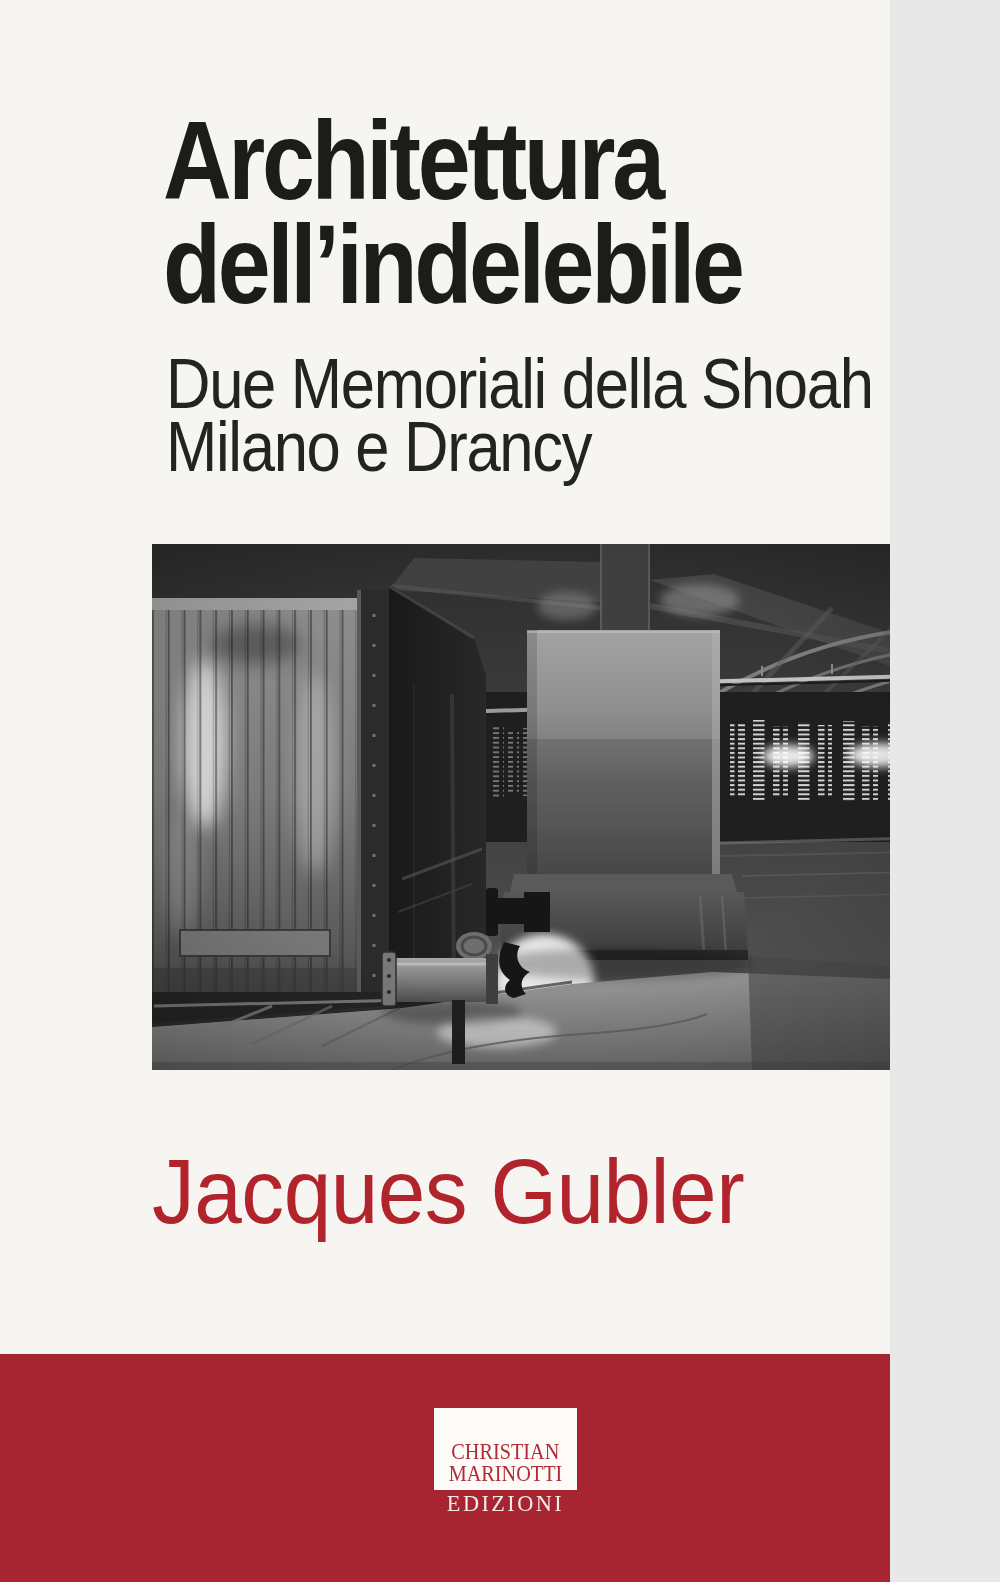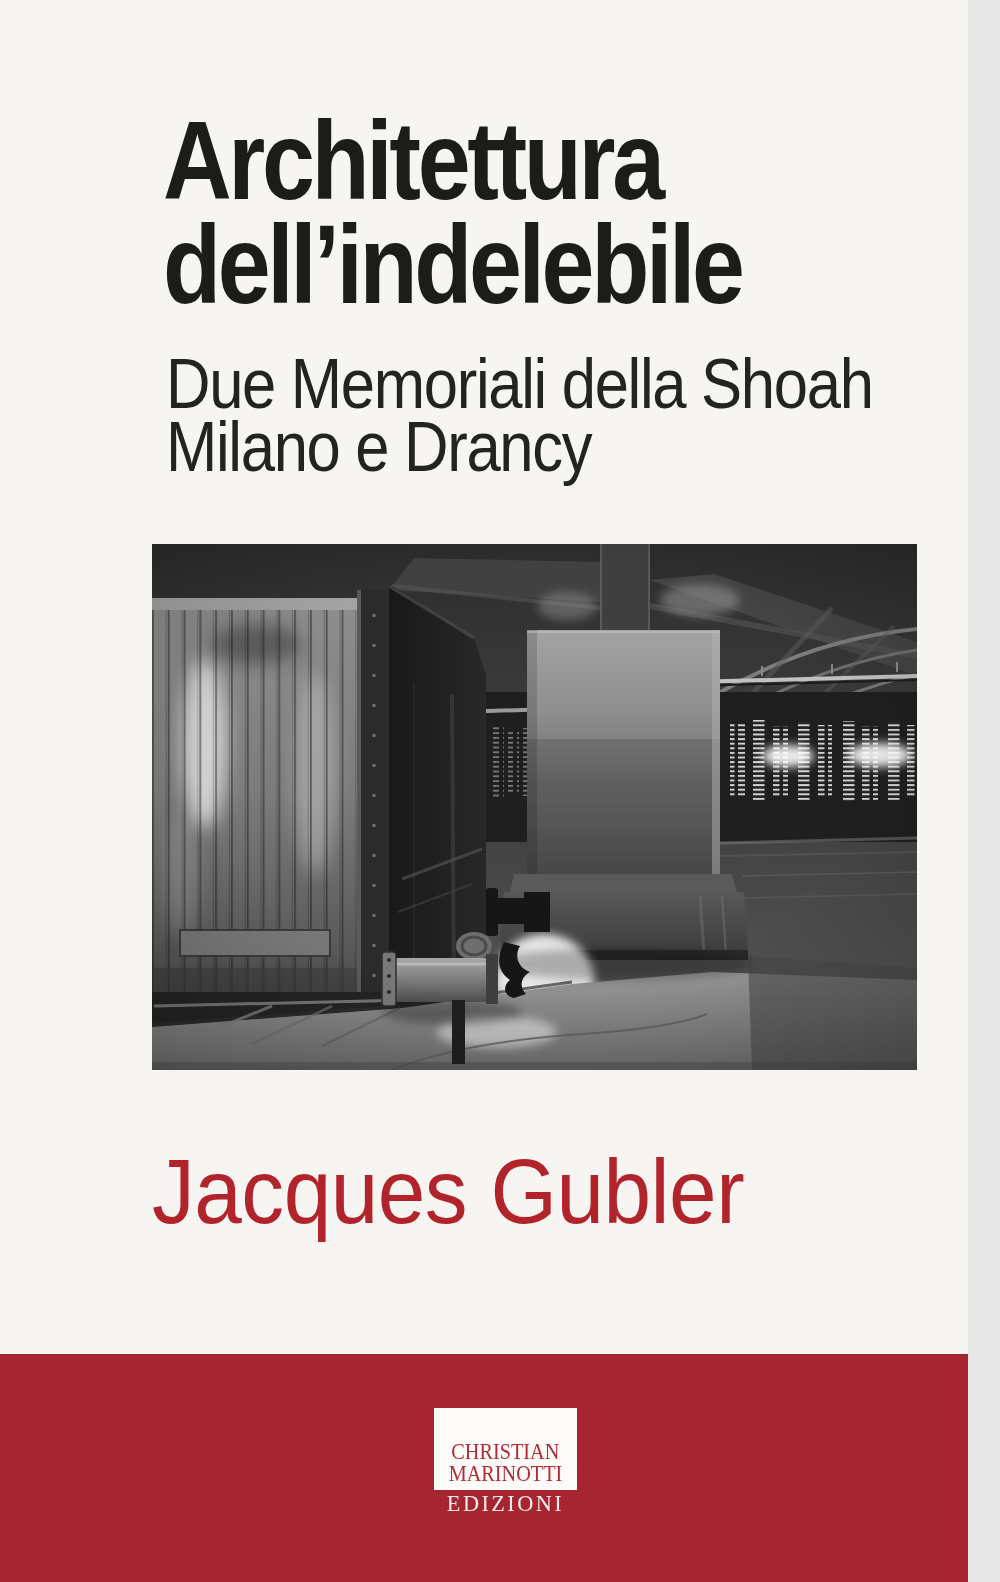--- a/index.html
+++ b/index.html
@@ -1,18 +1,18 @@
 <!DOCTYPE html>
 <html><head>
 <meta charset="utf-8">
 <style>
   html,body{margin:0;padding:0;background:#e8e8e8;}
   .cover{
     position:relative;
-    width:968px;height:1582px;
+    width:890px;height:1582px;
     background:#f6f5f2;
     overflow:hidden;
     font-family:"Liberation Sans", sans-serif;
   }
   .title{
     position:absolute;left:163px;top:109px;
     font-size:112px;font-weight:700;line-height:104px;
     letter-spacing:-4px;color:#1c1c1a;
     transform:scaleX(0.85);transform-origin:left top;
     white-space:nowrap;

